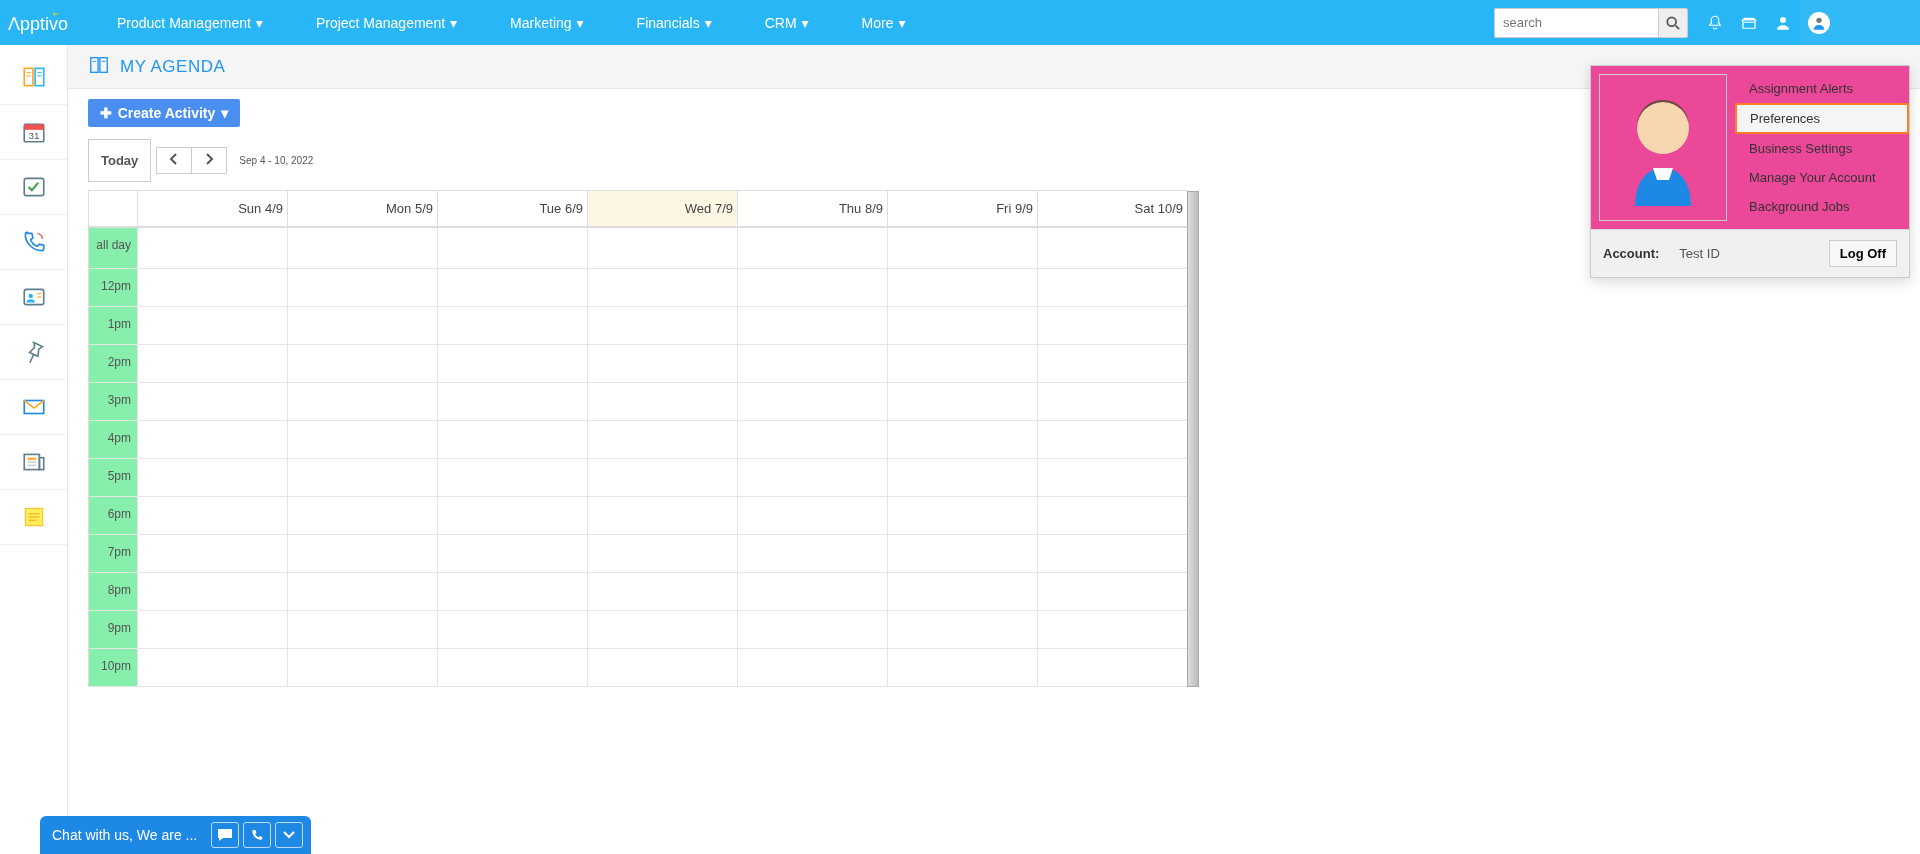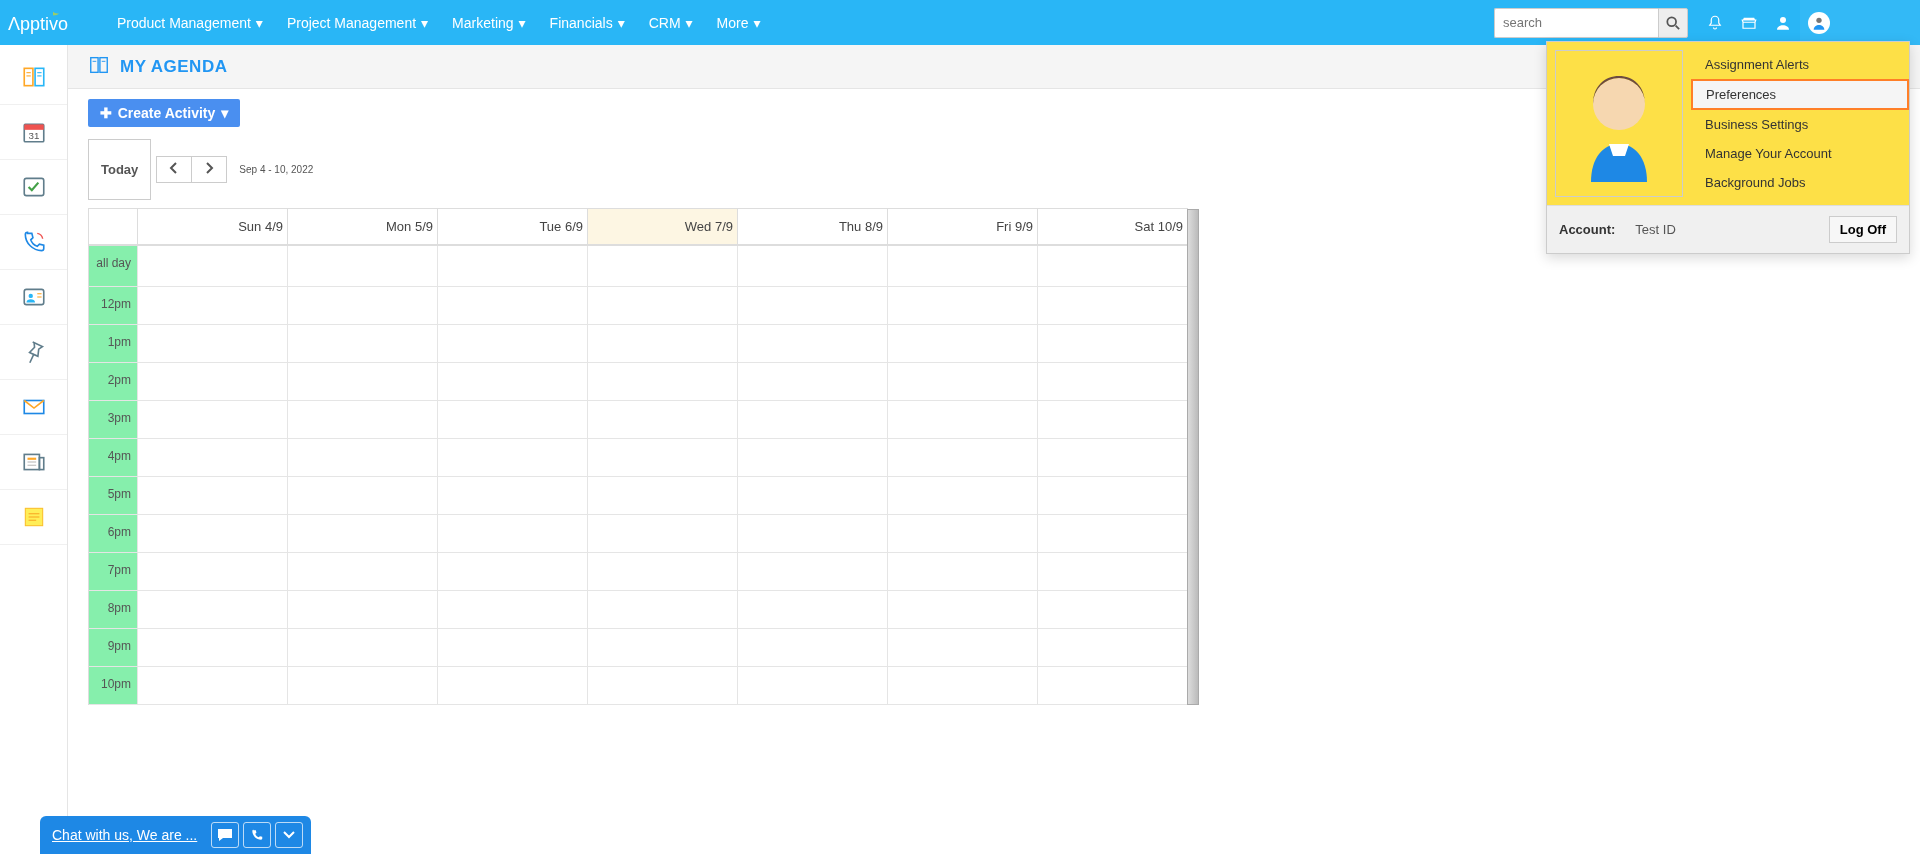--- a/index.html
+++ b/index.html
@@ -2,21 +2,21 @@
 <html><head>
 <meta charset="utf-8">
 <style>
 * { box-sizing: border-box; margin: 0; padding: 0; }
 body { font-family: -apple-system, BlinkMacSystemFont, "Segoe UI", Arial, sans-serif; font-size: 13px; color: #333; background: #fff; overflow: hidden; }
 
 
 .topbar { height: 45px; background: #29b6f6; display: flex; align-items: center; padding: 0; color: #fff; }
 .logo { width: 105px; display: flex; align-items: center; justify-content: center; height: 45px; }
 .logo svg { width: 90px; height: 30px; }
-.nav-menus { display: flex; align-items: center; height: 45px; }
+.nav-menus { display: flex; align-items: center; height: 45px; gap: 29px; }
 .nav-item { padding: 0 12px; height: 45px; display: flex; align-items: center; cursor: pointer; color: #fff; font-size: 14px; }
 .caret { margin-left: 5px; }
 .spacer { flex: 1; }
 .search-wrap { display: flex; align-items: center; margin-right: 10px; }
 .search-input { height: 30px; width: 164px; border: 1px solid #ccc; padding: 4px 8px; font-size: 13px; outline: none; background:#fff; color:#555; border-right:none; border-radius:2px 0 0 2px;}
 .search-btn { height: 30px; width: 30px; background: #eee; border: 1px solid #ccc; color:#555; cursor:pointer; display:flex; align-items:center; justify-content:center; border-radius:0 2px 2px 0;}
 .top-icons { display:flex; align-items:center; height:45px; }
 .top-icon { width: 34px; height:45px; display:flex; align-items:center; justify-content:center; cursor:pointer; color:#fff; }
 .user-area { width:120px; height:45px; display:flex; align-items:center; padding-left:8px; cursor:pointer; background: rgba(255,255,255,0.05); position:relative;}
 .user-area::after{content:'';position:absolute;top:45px;left:50%;transform:translateX(-50%);border:8px solid transparent;border-bottom-color:#fff;}
@@ -24,29 +24,29 @@
 
 
 .sidebar { position: absolute; left:0; top:45px; bottom:0; width:68px; background:#fff; border-right:1px solid #e5e5e5; padding-top:5px;}
 .sidebar-item { height:55px; display:flex; align-items:center; justify-content:center; cursor:pointer; border-bottom:1px solid #f0f0f0;}
 .sidebar-item.active { background:#fff; }
 
 
 .main { position:absolute; left:68px; right:0; top:45px; bottom:0; overflow:hidden; }
 .page-header { height:44px; background:#f5f5f5; border-bottom:1px solid #e5e5e5; display:flex; align-items:center; padding:0 20px; }
 .page-header .ph-icon{ margin-right:10px; }
-.page-title { color:#2196f3; font-size:17px; font-weight:700; letter-spacing:0.5px; }
+.page-title { color:#2196f3; font-size:17px; font-weight:400; letter-spacing:0.5px; }
 
 .content { padding:10px 20px 0 20px; position:relative; height:calc(100% - 44px); }
 
 .create-btn { background:#4a8ff0; color:#fff; border:none; padding:6px 12px; font-size:14px; font-weight:600; cursor:pointer; display:inline-flex; align-items:center; gap:6px; border-radius:2px;}
 .create-btn .plus-ic{ font-weight:bold; }
 
 .toolbar2 { margin-top:12px; display:flex; align-items:center; gap:0; }
-.btn { background:#fff; border:1px solid #ccc; color:#555; padding:22px 12px; font-size:13px; font-weight:600; cursor:pointer; }
+.btn { background:#fff; border:1px solid #ccc; color:#555; padding:13px 12px; font-size:13px; font-weight:600; cursor:pointer; }
 .btn.icon-only{ padding:5px 12px; }
 .btn-group { display:inline-flex; }
 .btn-group .btn { margin-left:-1px; }
 .date-range { margin-left:12px; color:#555; font-size:10px; }
 .view-switch { margin-left:auto; display:inline-flex; }
 .view-switch .btn { margin-left:-1px; }
 .view-switch .btn.active-view { background:#eee; }
 .tz-btn { margin-left:18px; }
 
 
@@ -55,34 +55,34 @@
 .cal-time-col { width:48px; flex:0 0 48px; }
 .cal-day-head { flex:1; text-align:right; padding:10px 4px; font-size:13px; border-left:1px solid #ddd; color:#444; }
 .cal-day-head.today { background:#fdf6e3; }
 .cal-row { display:flex; border-bottom:1px solid #e5e5e5; }
 .cal-time-cell { width:48px; flex:0 0 48px; text-align:right; padding:10px 6px 10px 2px; font-size:12px; color:#555; background:#86efac;}
 .cal-cell { flex:1; height:37px; border-left:1px solid #e5e5e5; }
 .cal-row.allday .cal-cell{ height:40px; }
 .cal-scroll-gutter{position:absolute; top:0; right:-12px; width:12px; bottom:0; background:linear-gradient(to right,#ddd,#bbb); border:1px solid #aaa;}
 
 
-.user-panel { position:absolute; right:10px; top:41px; width:364px; background:#fde047; border:1px solid #ccc; box-shadow:0 4px 12px rgba(0,0,0,0.15); z-index:50; }
+.user-panel { position:absolute; right:10px; top:65px; width:320px; background:#ec4899; border:1px solid #ccc; box-shadow:0 4px 12px rgba(0,0,0,0.15); z-index:50; }
 .user-panel-top { display:flex; }
 .avatar-box { width:128px; padding:10px; border:1px solid #ccc; margin:8px; display:flex; align-items:center; justify-content:center; }
 .user-links { flex:1; padding:8px 0; }
 .user-link { padding:7px 14px; cursor:pointer; font-size:13px; color:#333;}
 .user-link.highlight { border:2px solid #ff7f27; background:#f5f5f5; padding:6px 13px; }
 .user-panel-footer { background:#f0f0f0; padding:10px 12px; display:flex; align-items:center; border-top:1px solid #ddd; }
 .acct-label { font-weight:600; margin-right:20px; font-size:13px;}
 .acct-name { font-size:13px; color:#555;}
 .logoff-btn { margin-left:auto; background:#f7f7f7; border:1px solid #ccc; padding:5px 10px; font-size:13px; font-weight:600; cursor:pointer; }
 
 
 .chat-widget { position:fixed; left:40px; bottom:0; background:#1e88e5; color:#fff; display:flex; align-items:center; border-radius:6px 6px 0 0; padding:6px 8px; font-size:14px; gap:10px; }
-.chat-text{ padding:0 4px 0 4px;text-decoration:underline; }
+.chat-text{ padding:0 4px 0 4px; }
 .chat-icons{ display:flex; gap:4px;}
 .chat-icon{ width:28px; height:26px; border:1px solid rgba(255,255,255,0.7); border-radius:3px; display:flex; align-items:center; justify-content:center; cursor:pointer;}
 
 .svg-icon{ display:block; }
 </style>
 </head>
 <body>
 
 <div class="topbar">
   <div class="logo">

